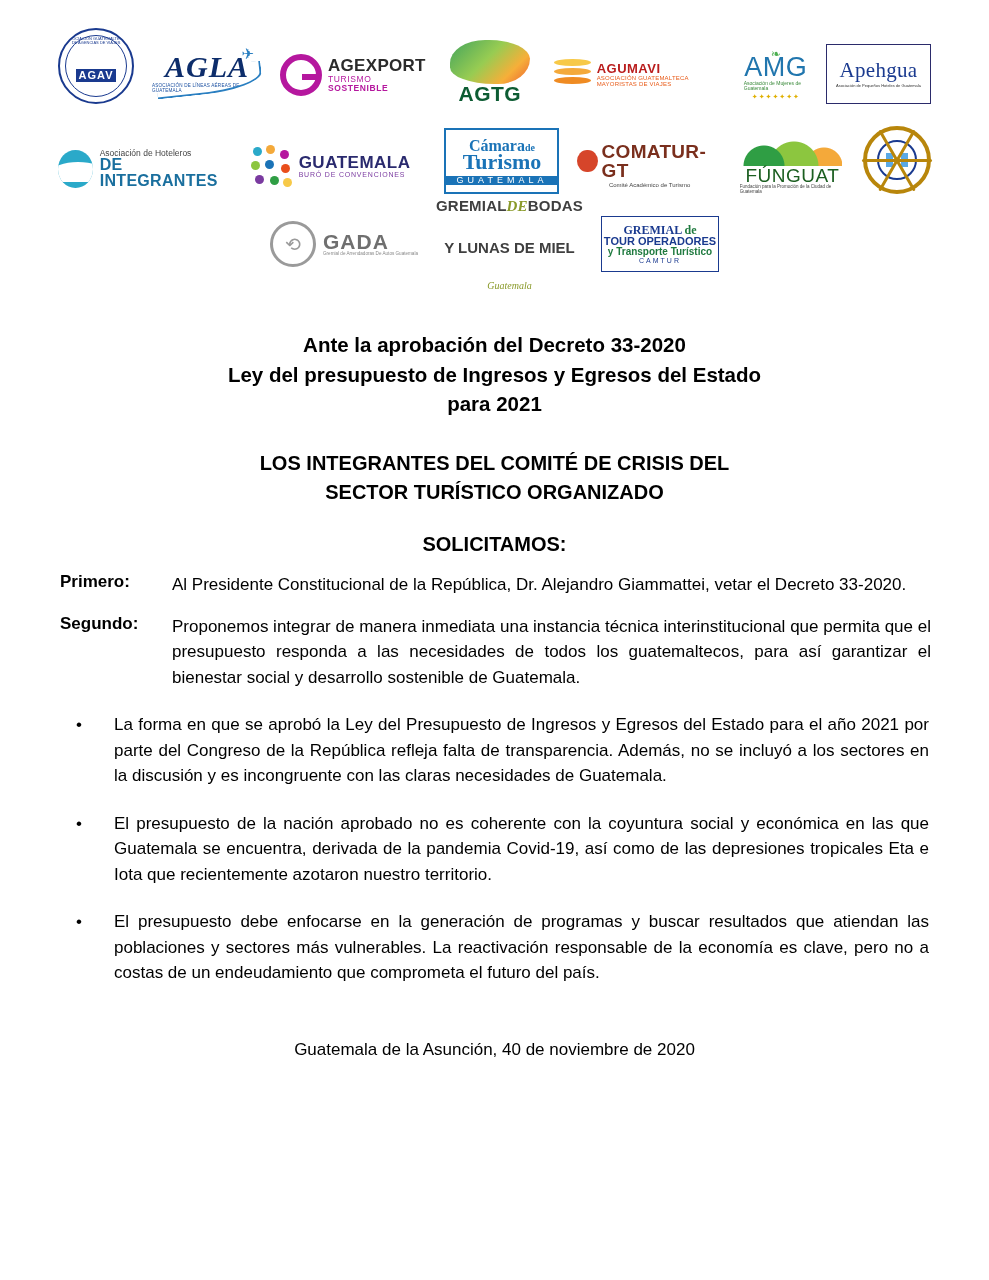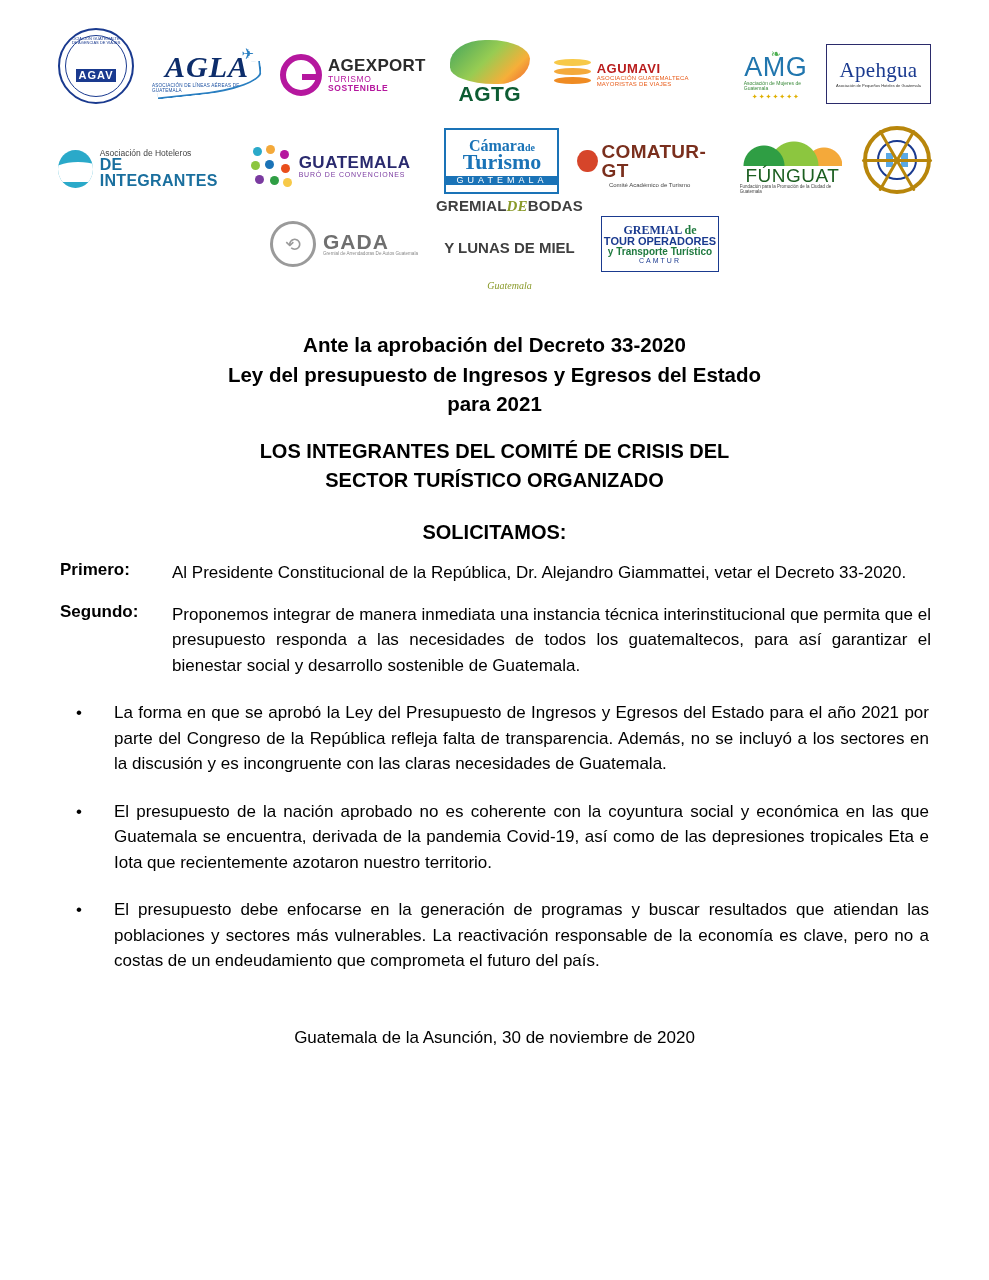--- a/index.html
+++ b/index.html
@@ -263,21 +263,21 @@
     font-size: 20.5px;
     line-height: 1.45;
     margin: 0 auto;
     max-width: 780px;
   }
   .heading-block {
     text-align: center;
     font-weight: bold;
     font-size: 20px;
     line-height: 1.45;
-    margin-top: 18px;
+    margin-top: 30px;
   }
   .solicitamos {
     text-align: center;
     font-weight: bold;
     font-size: 20px;
     margin-top: 26px;
   }
   .clause {
     display: flex;
     margin-top: 16px;
@@ -541,16 +541,16 @@
         <div class="body">El presupuesto de la nación aprobado no es coherente con la coyuntura social y económica en las que Guatemala se encuentra, derivada de la pandemia Covid-19, así como de las depresiones tropicales Eta e Iota que recientemente azotaron nuestro territorio.</div>
       </div>
 
       <div class="bullet">
         <div class="dot">•</div>
         <div class="body">El presupuesto debe enfocarse en la generación de programas y buscar resultados que atiendan las poblaciones y sectores más vulnerables.  La reactivación responsable de la economía es clave, pero no a costas de un endeudamiento que comprometa el futuro del país.</div>
       </div>
 
     </div>
 
-    <div class="place-date">Guatemala de la Asunción, 30 de noviembre de 2020</div>
+    <div class="place-date">Guatemala de la Asunción, 40 de noviembre de 2020</div>
 
   </div>
 </div>
 
 </body></html>

